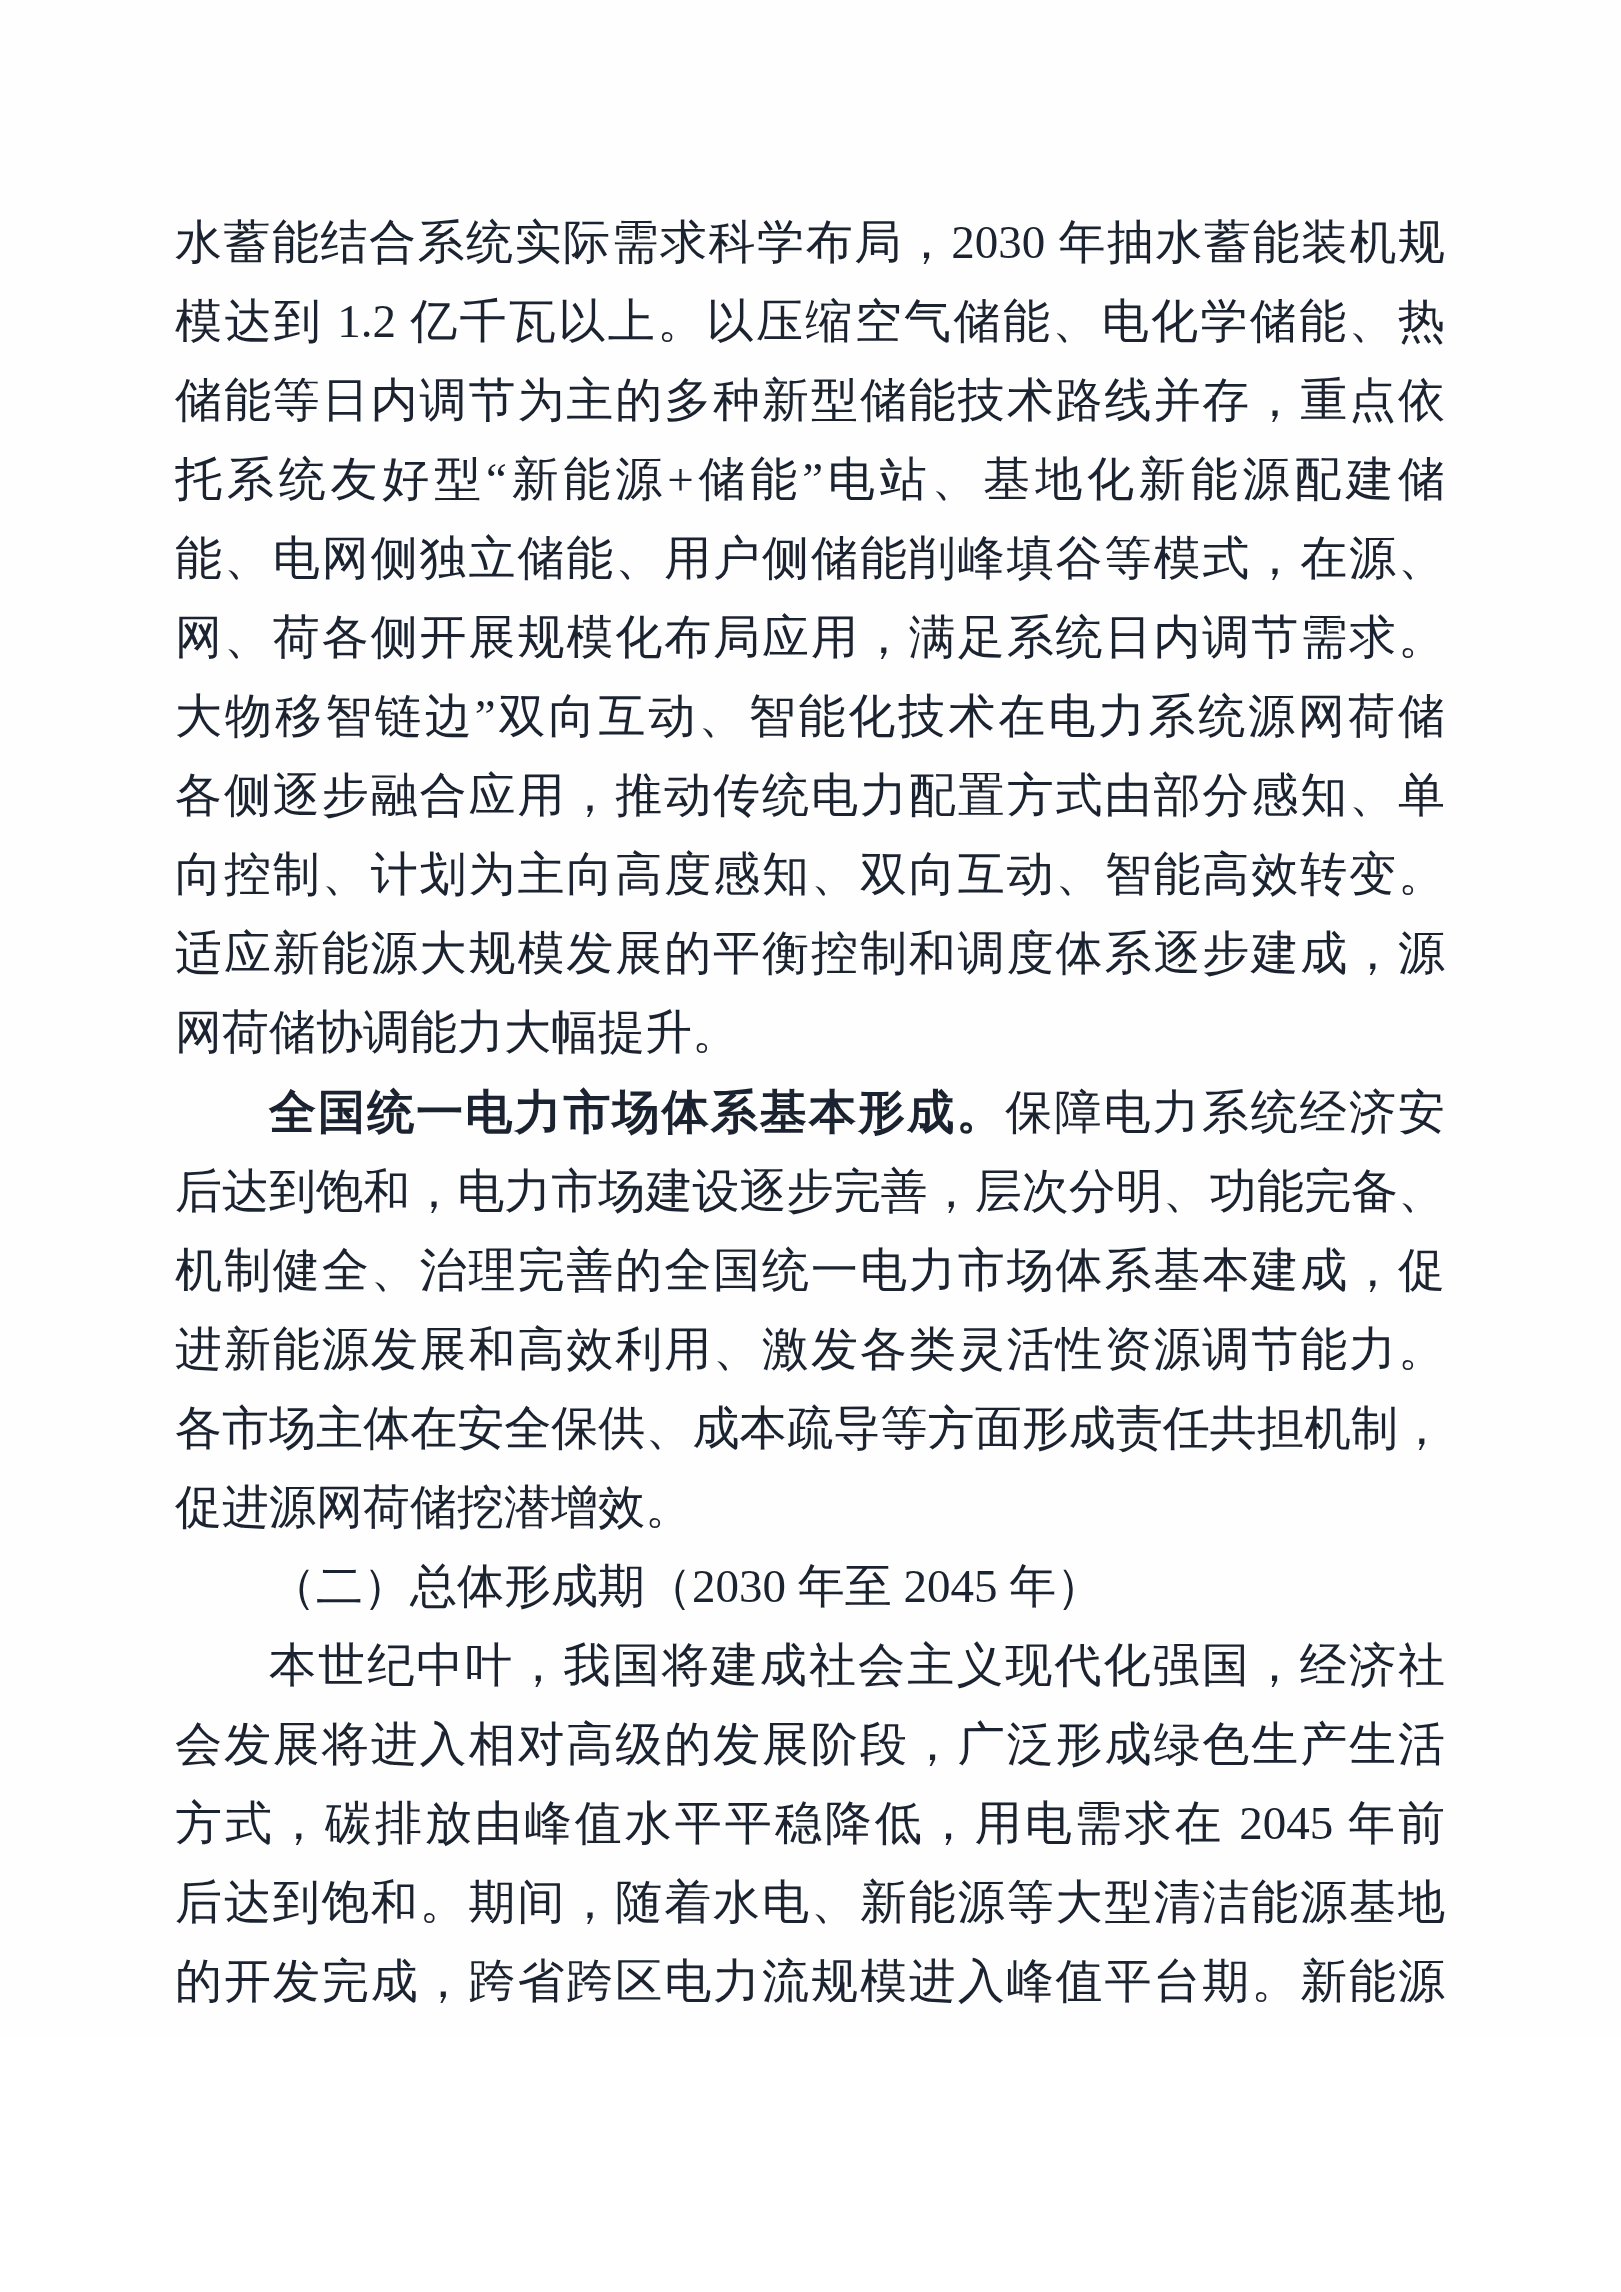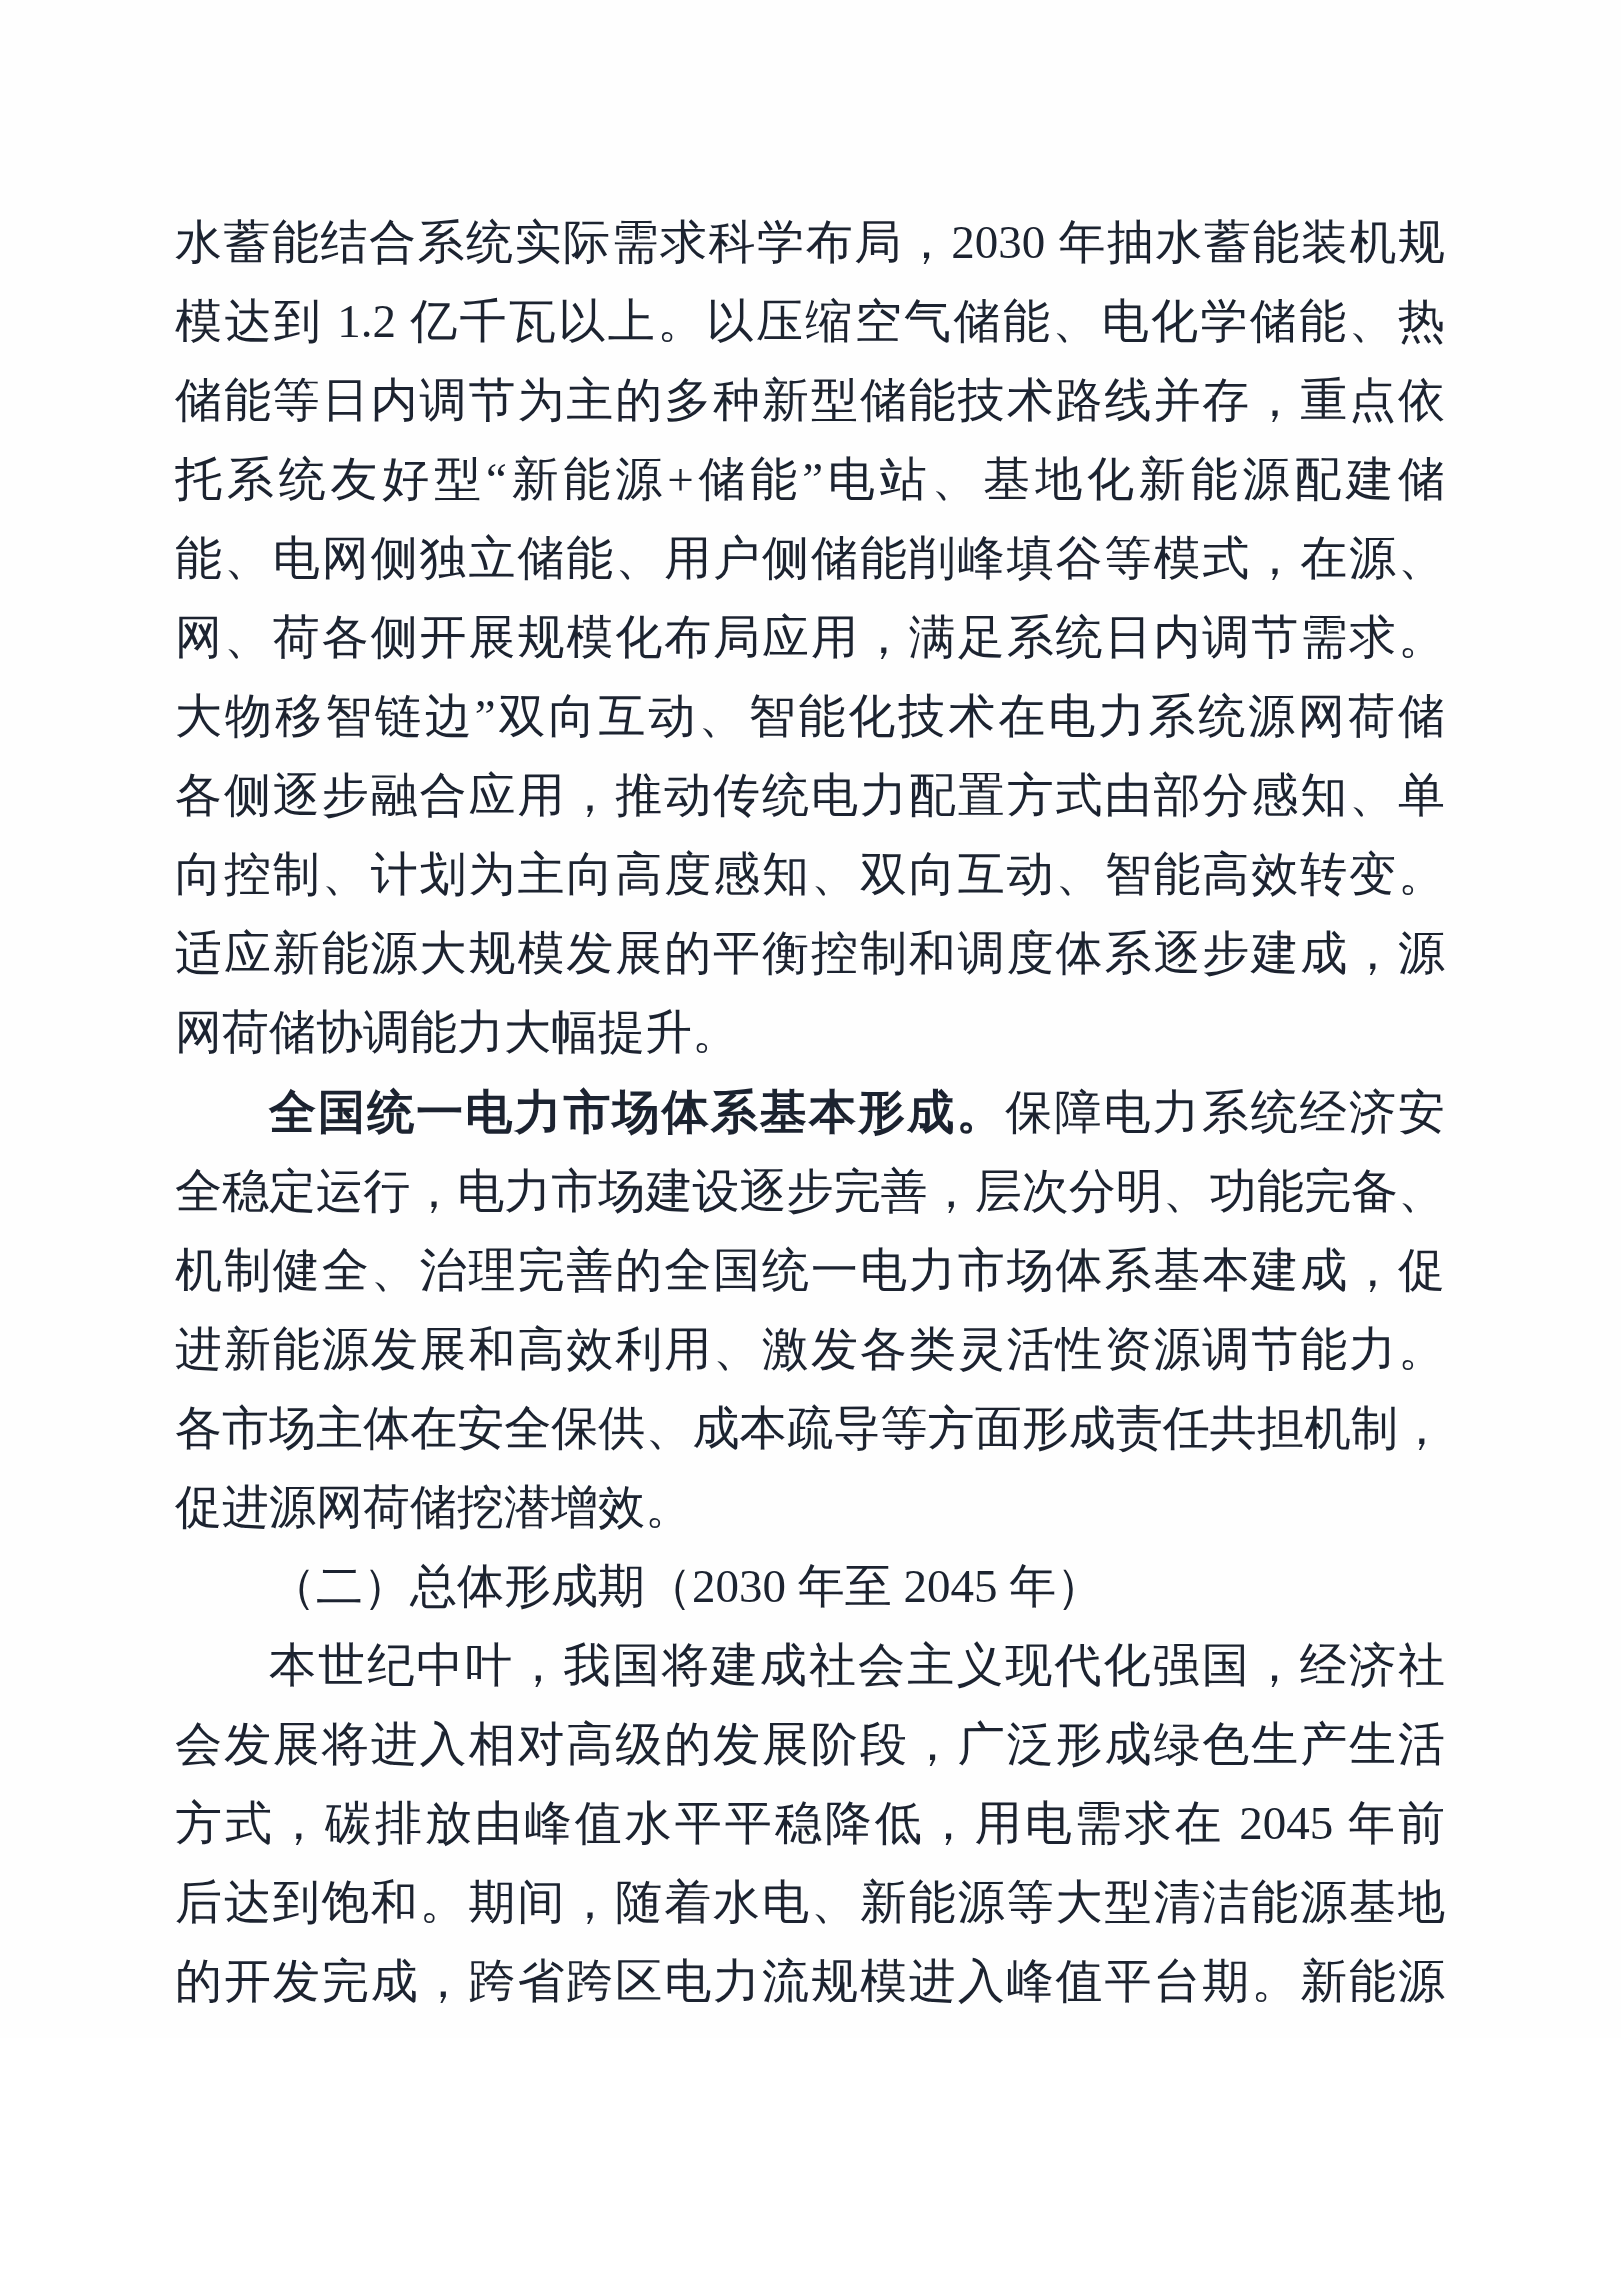--- a/index.html
+++ b/index.html
@@ -65,21 +65,21 @@
     <div class="line">能、电网侧独立储能、用户侧储能削峰填谷等模式，在源、</div>
     <div class="line">网、荷各侧开展规模化布局应用，满足系统日内调节需求。</div>
 
     <div class="line">大物移智链边”双向互动、智能化技术在电力系统源网荷储</div>
     <div class="line">各侧逐步融合应用，推动传统电力配置方式由部分感知、单</div>
     <div class="line">向控制、计划为主向高度感知、双向互动、智能高效转变。</div>
     <div class="line">适应新能源大规模发展的平衡控制和调度体系逐步建成，源</div>
     <div class="line end">网荷储协调能力大幅提升。</div>
 
     <div class="line indent"><span class="lead">全国统一电力市场体系基本形成。</span><span>保障电力系统经济安</span></div>
-    <div class="line">全稳定运行，电力市场建设逐步完善，层次分明、功能完备、</div>
+    <div class="line">后达到饱和，电力市场建设逐步完善，层次分明、功能完备、</div>
     <div class="line">机制健全、治理完善的全国统一电力市场体系基本建成，促</div>
     <div class="line">进新能源发展和高效利用、激发各类灵活性资源调节能力。</div>
     <div class="line">各市场主体在安全保供、成本疏导等方面形成责任共担机制，</div>
     <div class="line end">促进源网荷储挖潜增效。</div>
 
     <div class="line heading indent">（二）总体形成期（2030 年至 2045 年）</div>
 
     <div class="line indent">本世纪中叶，我国将建成社会主义现代化强国，经济社</div>
     <div class="line">会发展将进入相对高级的发展阶段，广泛形成绿色生产生活</div>
     <div class="line">方式，碳排放由峰值水平平稳降低，用电需求在 2045 年前</div>

